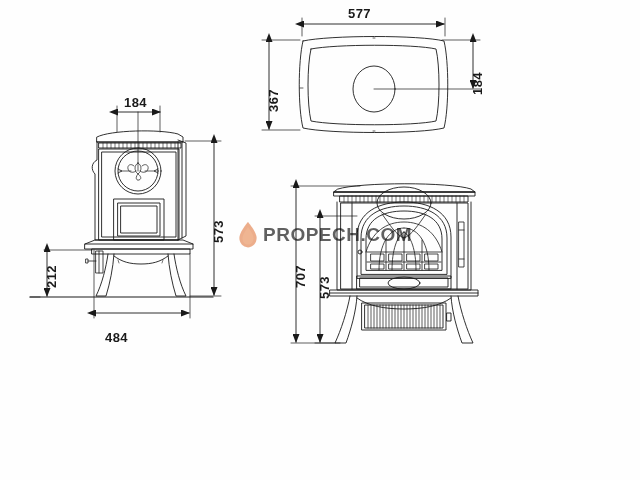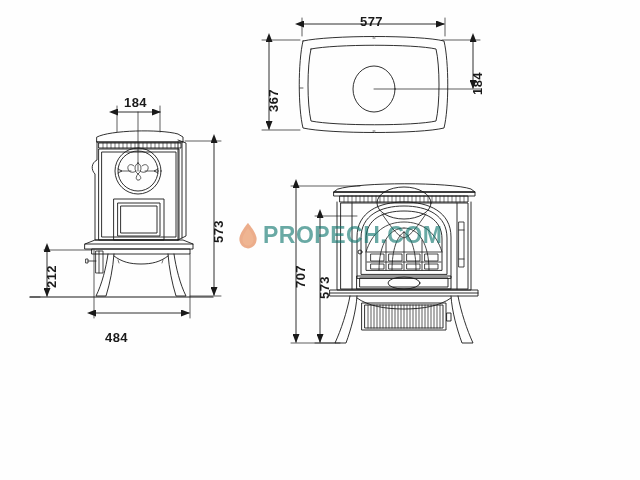--- a/index.html
+++ b/index.html
@@ -38,24 +38,24 @@
     pointer-events: none;
     z-index: 5;
   }
   .wm-flame {
     width: 20px;
     height: 26px;
     display: block;
   }
   .wm-text {
     font-family: "Liberation Sans", sans-serif;
-    font-size: 23px;
+    font-size: 19px;
     font-weight: 700;
     letter-spacing: 0.5px;
-    color: #0f766e;
+    color: #000000;
     opacity: 0.62;
     white-space: nowrap;
   }
   .dim-label {
     position: absolute;
     font-family: "Liberation Sans", sans-serif;
     font-size: 13px;
     font-weight: 700;
     color: #1a1a1a;
     white-space: nowrap;
@@ -376,21 +376,21 @@
         <line x1="296" y1="187" x2="296" y2="342" marker-start="url(#arrHs)" marker-end="url(#arrH)"></line>
       </g>
 
       <g stroke-width="0.9">
         <line x1="320" y1="217" x2="320" y2="342" marker-start="url(#arrHs)" marker-end="url(#arrH)"></line>
       </g>
 
     </g>
   </svg>
 
-  <div class="dim-label" style="left:360px; top:6px;margin-top:8px;">577</div>
+  <div class="dim-label" style="left:348px; top:6px;">577</div>
 
   <div class="dim-label rot" style="left:266px; top:112px;">367</div>
 
   <div class="dim-label rot" style="left:470px; top:95px;">184</div>
 
   <div class="dim-label" style="left:124px; top:95px;">184</div>
 
   <div class="dim-label rot" style="left:211px; top:243px;">573</div>
 
   <div class="dim-label rot" style="left:44px; top:288px;">212</div>

